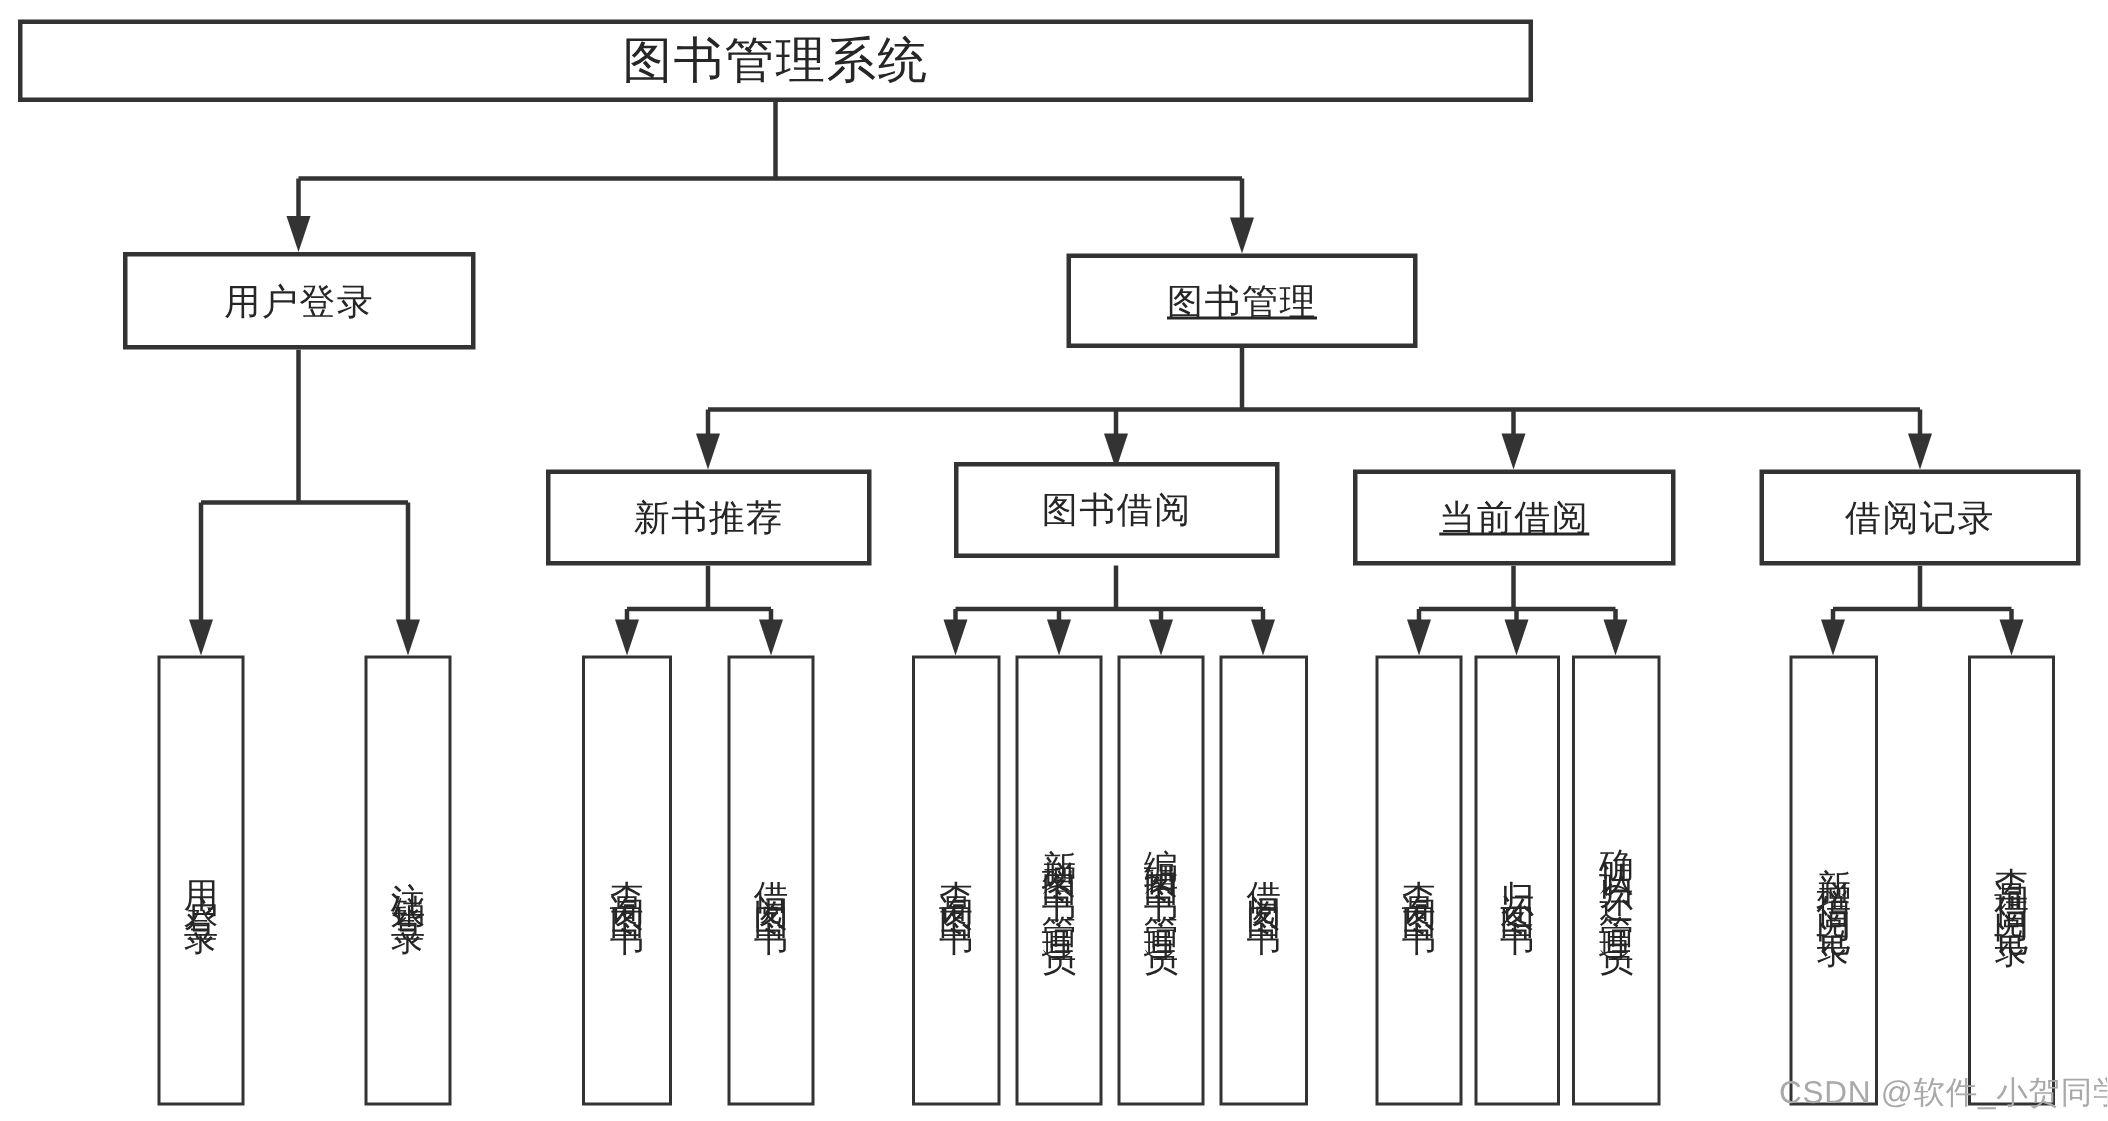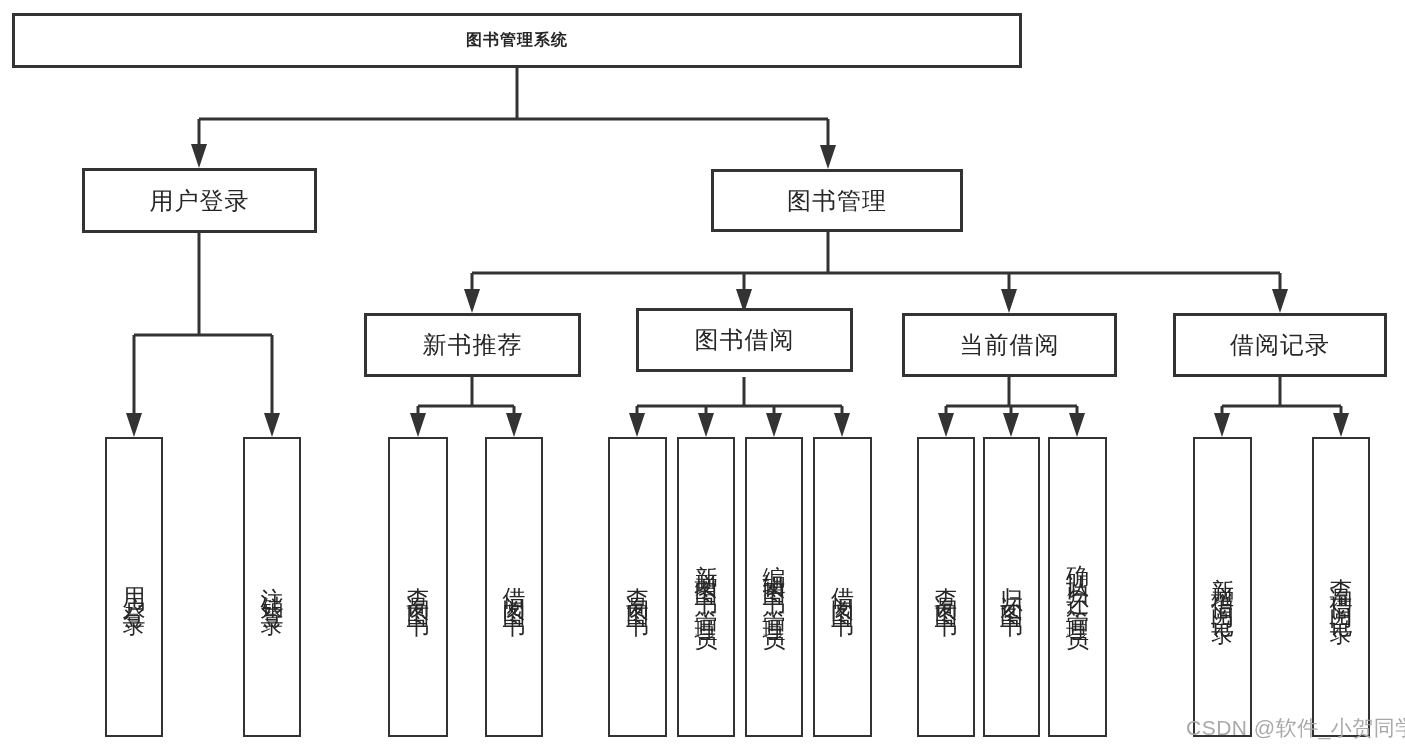--- a/index.html
+++ b/index.html
@@ -28,21 +28,21 @@
   .box {
     position: absolute;
     box-sizing: border-box;
     background: #ffffff;
     border: 3px solid #333333;
     display: flex;
     align-items: center;
     justify-content: center;
     text-align: center;
   }
-  .box.root  { font-size: 16px; letter-spacing: 1px; font-weight: bold; }
+  .box.root  { font-size: 33px; letter-spacing: 1px; }
   .box.lvl   { font-size: 24px; letter-spacing: 1px; }
   .box.leaf  { border-width: 2px; font-size: 23px; }
   .leaf .vtext {
     writing-mode: vertical-rl;
     text-orientation: mixed;
     letter-spacing: 9px;
     line-height: 1;
     white-space: nowrap;
   }
   .watermark {
@@ -119,25 +119,25 @@
     <line x1="1222" y1="406" x2="1341" y2="406"></line>
     <line x1="1222" y1="406" x2="1222" y2="417"></line>
     <polygon points="1214,413 1230,413 1222,437"></polygon>
     <line x1="1341" y1="406" x2="1341" y2="417"></line>
     <polygon points="1333,413 1349,413 1341,437"></polygon>
   </svg>
 
   <div class="box root" style="left:12px; top:13px; width:1010px; height:55px;">图书管理系统</div>
 
   <div class="box lvl" style="left:82px; top:168px; width:235px; height:65px;">用户登录</div>
-  <div class="box lvl" style="left:711px; top:169px; width:252px; height:63px;">图书管理</div>
+  <div class="box lvl" style="left:711px; top:169px; width:234px; height:63px;text-decoration:underline;">图书管理</div>
 
   <div class="box lvl" style="left:364px; top:313px; width:217px; height:64px;">新书推荐</div>
   <div class="box lvl" style="left:636px; top:308px; width:217px; height:64px;">图书借阅</div>
-  <div class="box lvl" style="left:902px; top:313px; width:215px; height:64px;">当前借阅</div>
+  <div class="box lvl" style="left:902px; top:313px; width:215px; height:64px;text-decoration:underline;">当前借阅</div>
   <div class="box lvl" style="left:1173px; top:313px; width:214px; height:64px;">借阅记录</div>
 
   <div class="box leaf" style="left:105px; top:437px; width:58px; height:300px;">
     <span class="vtext">用户登录</span>
   </div>
   <div class="box leaf" style="left:243px; top:437px; width:58px; height:300px;">
     <span class="vtext">注销登录</span>
   </div>
 
   <div class="box leaf" style="left:388px; top:437px; width:60px; height:300px;">

